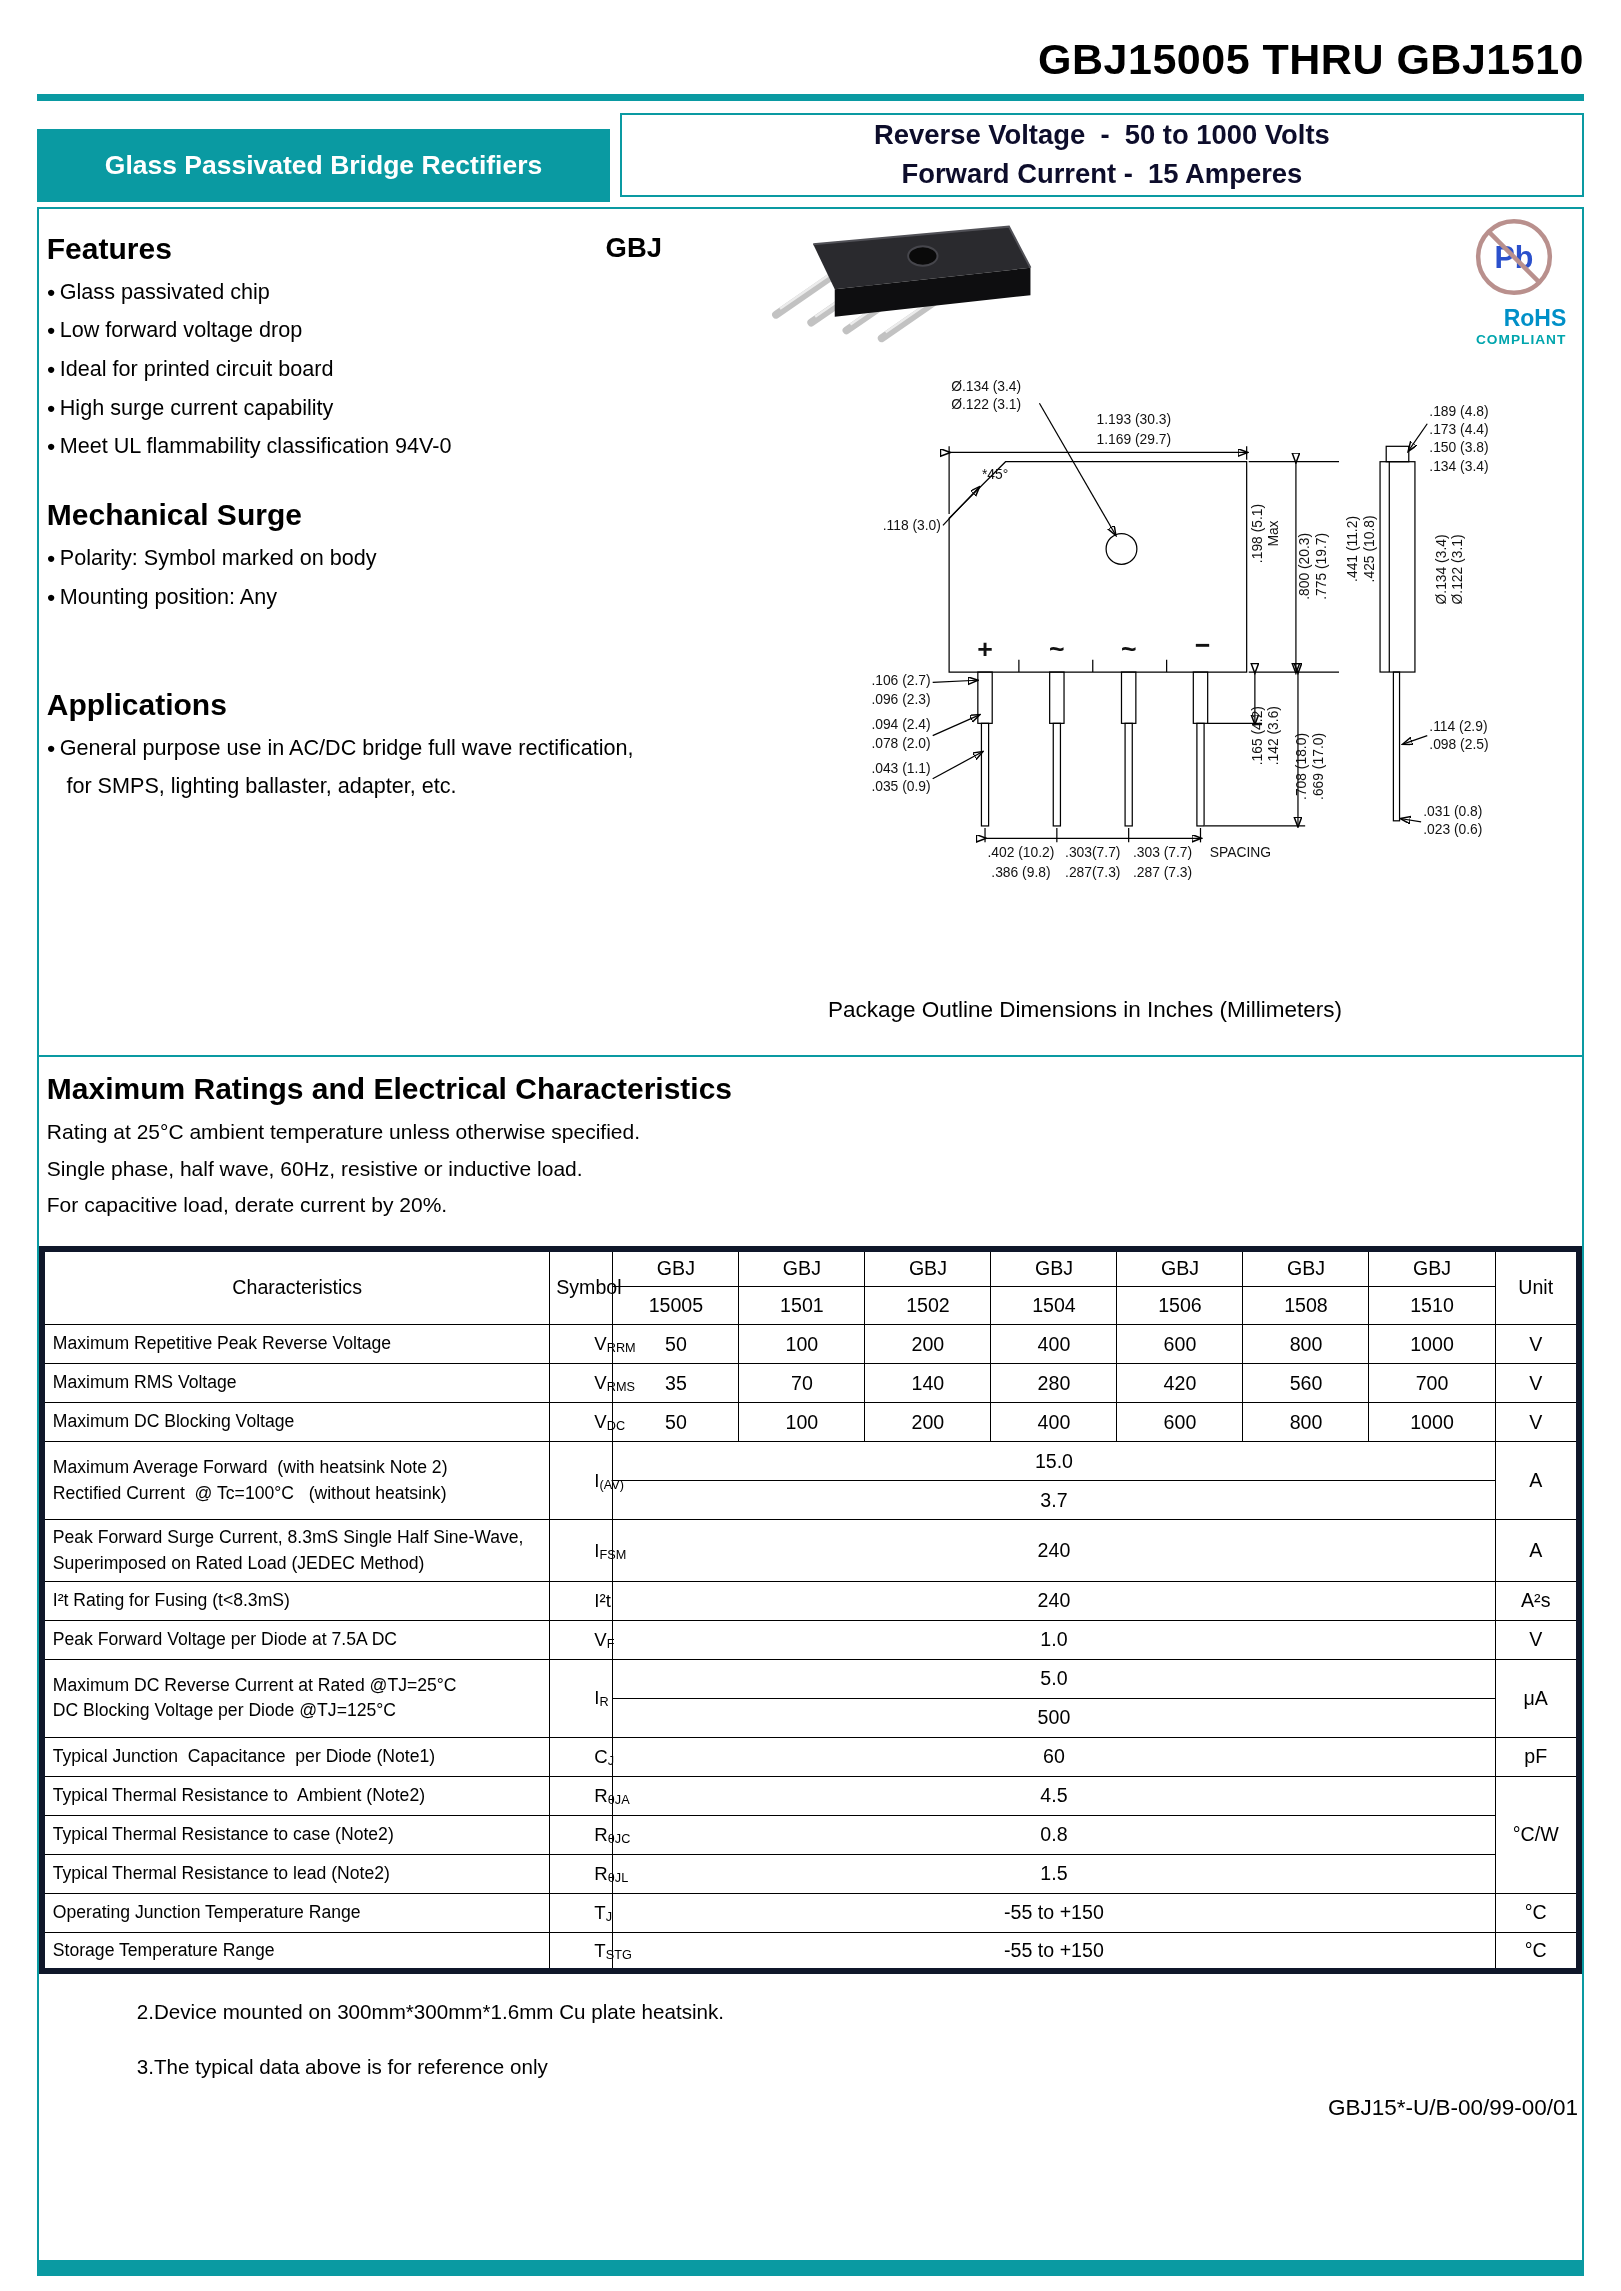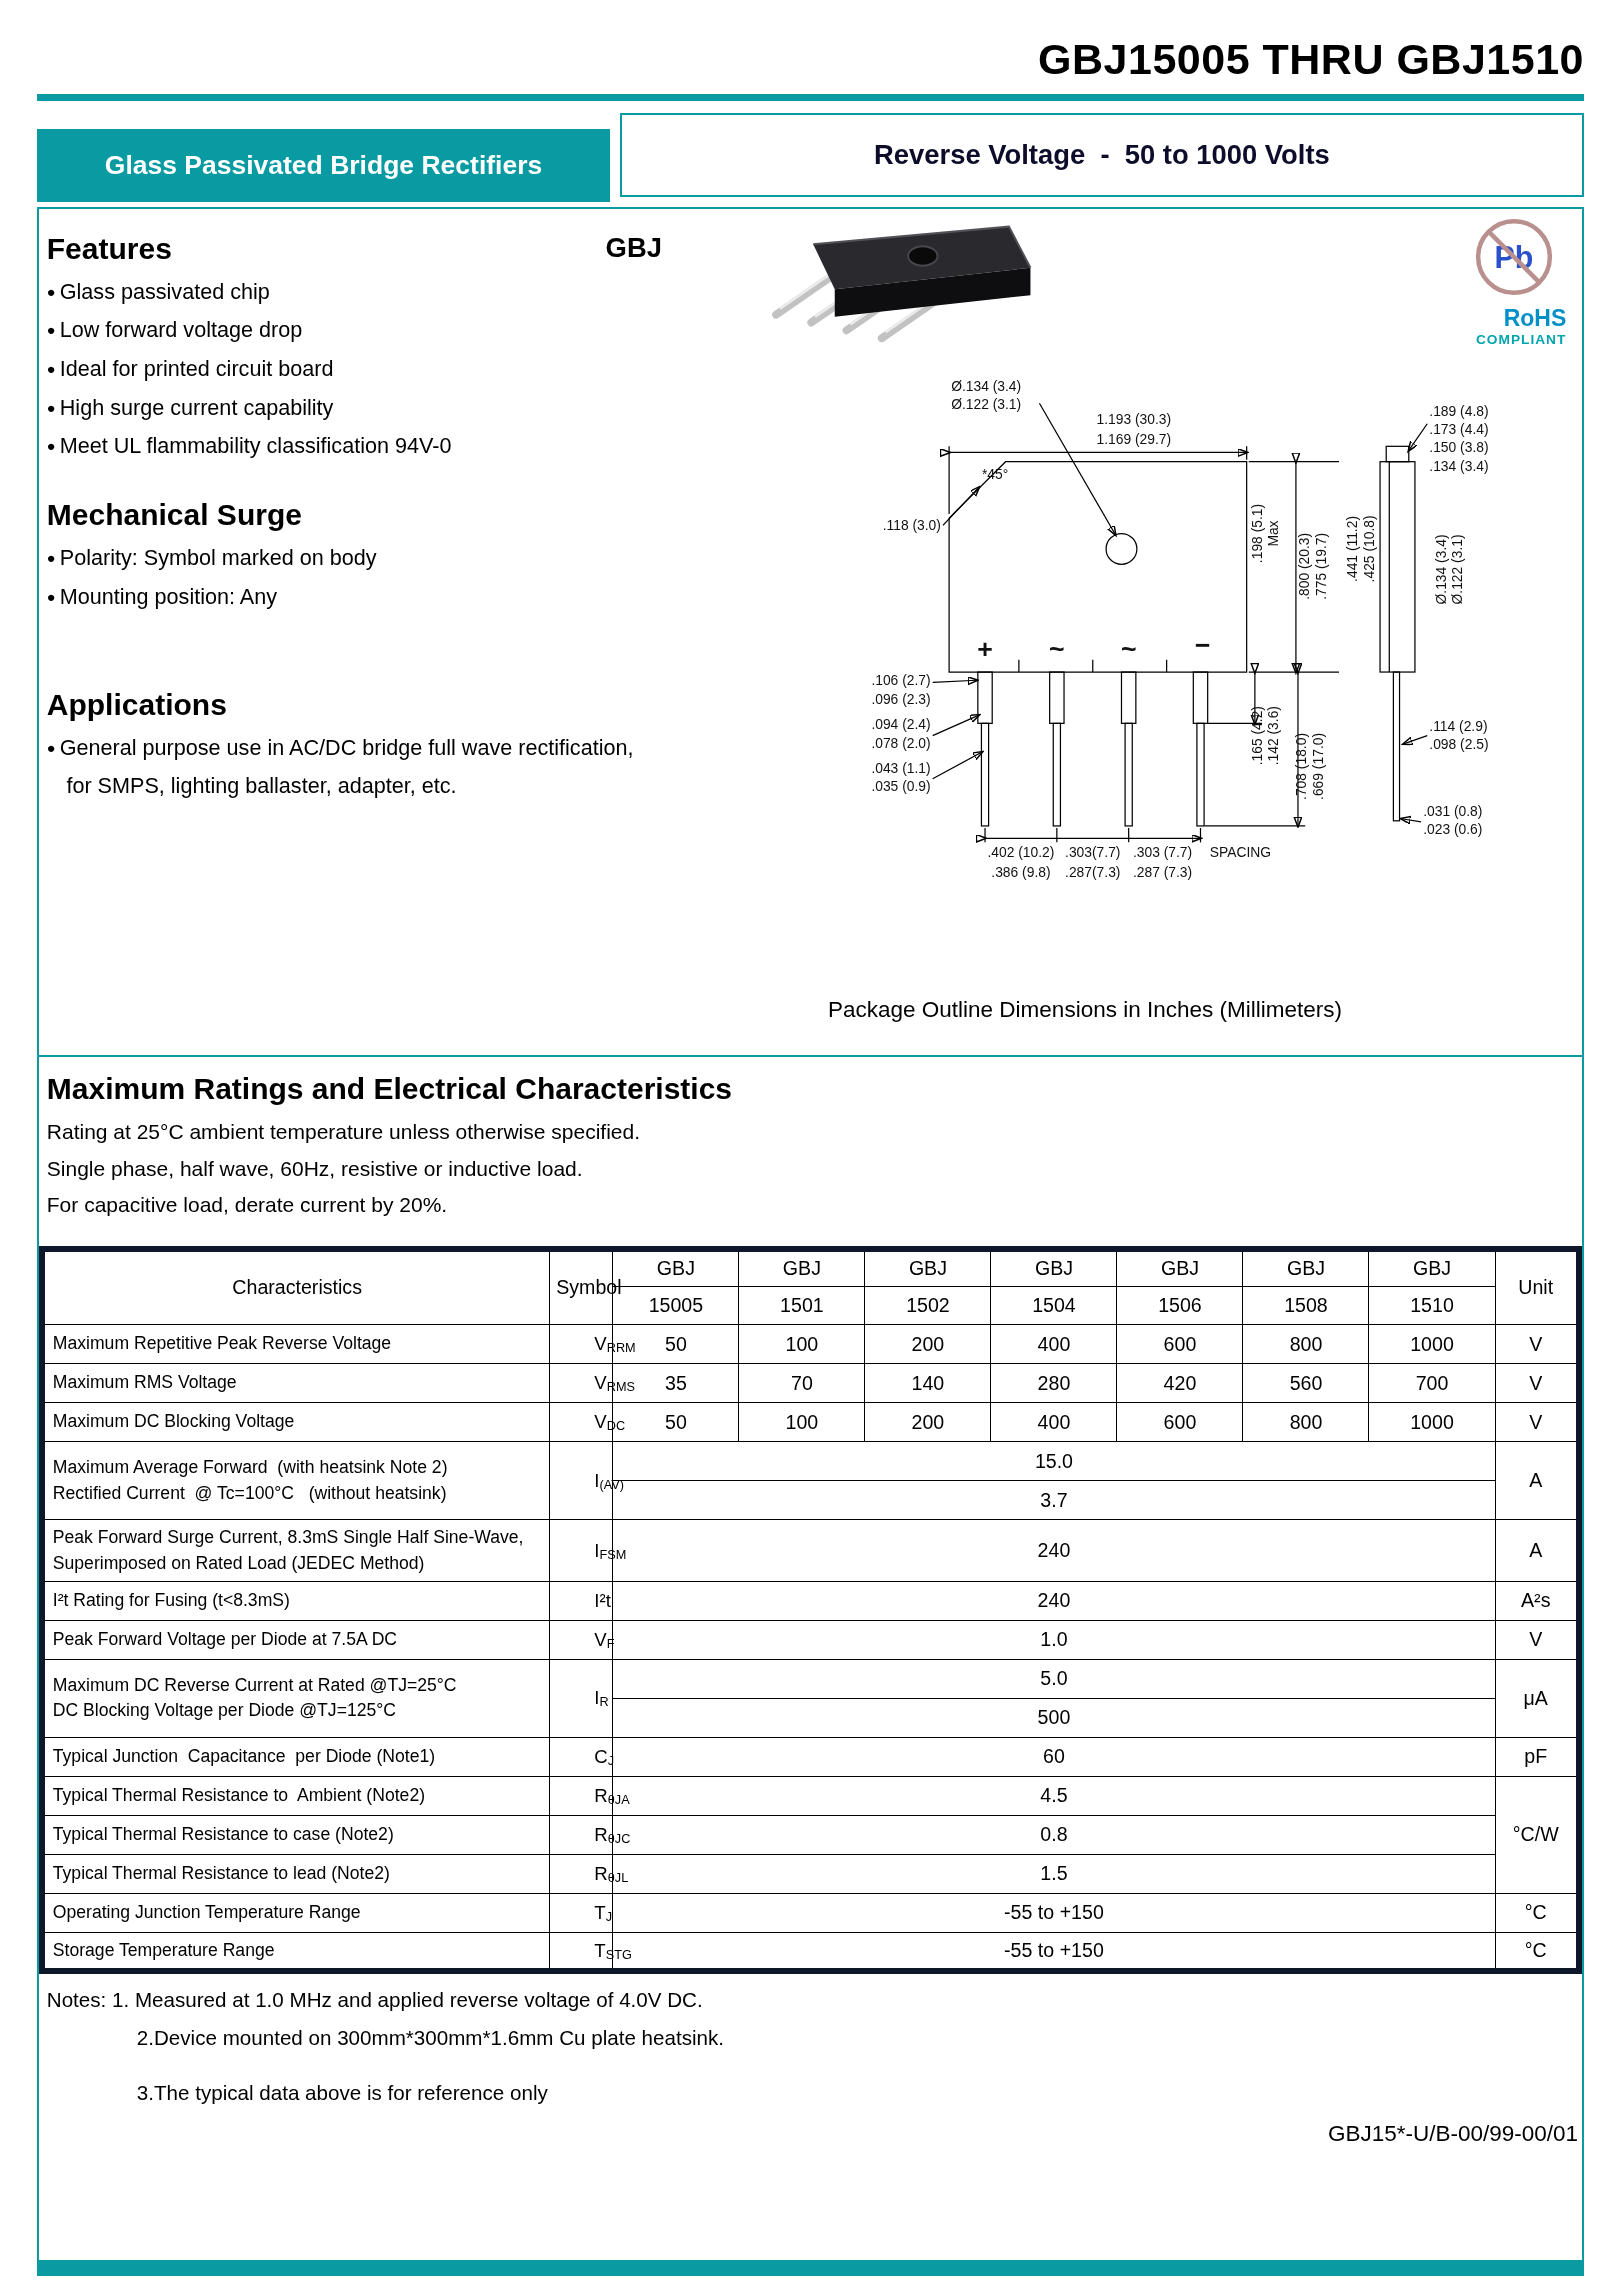--- a/index.html
+++ b/index.html
@@ -83,20 +83,21 @@
 
 <div class="page">
 
   <div class="title">GBJ15005 THRU GBJ1510</div>
   <div class="title-rule"></div>
 
   <div class="header-row">
     <div class="header-left">Glass Passivated Bridge Rectifiers</div>
     <div class="header-right">
       <div>Reverse Voltage  -  50 to 1000 Volts</div>
+      <div>Forward Current -  15 Amperes</div>
     </div>
   </div>
 
   <div class="frame">
 
     <div class="top-section">
       <div class="left-col">
         <h2 class="h-features">Features</h2>
         <ul class="blist">
           <li>Glass passivated chip</li>
@@ -435,21 +436,20 @@
               <div>Storage Temperature Range</div>
             </td>
             <td class="sym"><span>T</span><span class="sub">STG</span></td>
             <td class="val" colspan="7">-55 to +150</td>
             <td class="unit" rowspan="1">°C</td>
           </tr>
         </tbody>
     </table>
 
     <div class="notes">
-      <div class="note-1">Notes: 1. Measured at 1.0 MHz and applied reverse voltage of 4.0V DC.</div>
       <div class="note-2">2.Device mounted on 300mm*300mm*1.6mm Cu plate heatsink.</div>
       <div class="note-3">3.The typical data above is for reference only</div>
     </div>
 
     <div class="footer">
       <div>GBJ15*-U/B-00/99-00/01</div>
     </div>
 
     <div class="bottom-bar"></div>
   </div>

